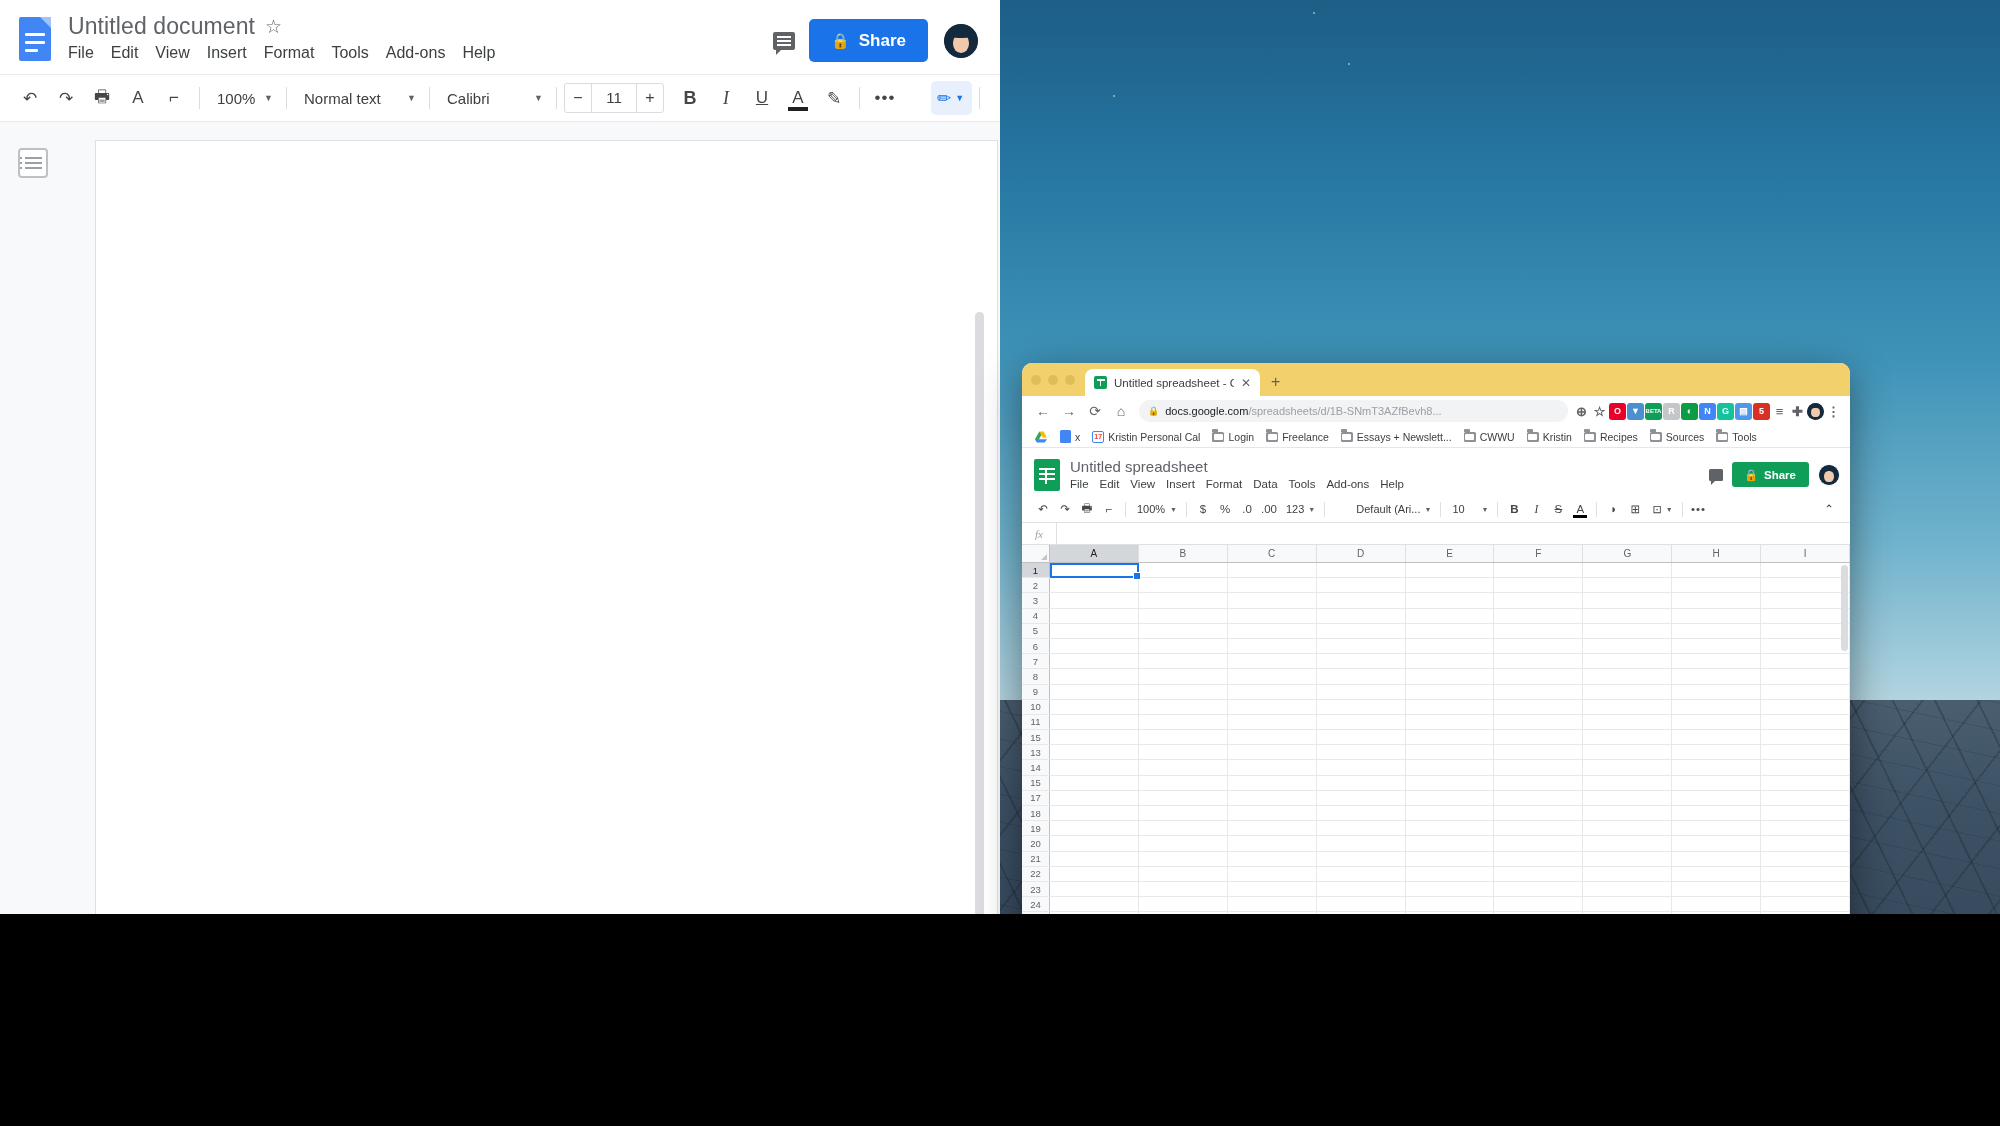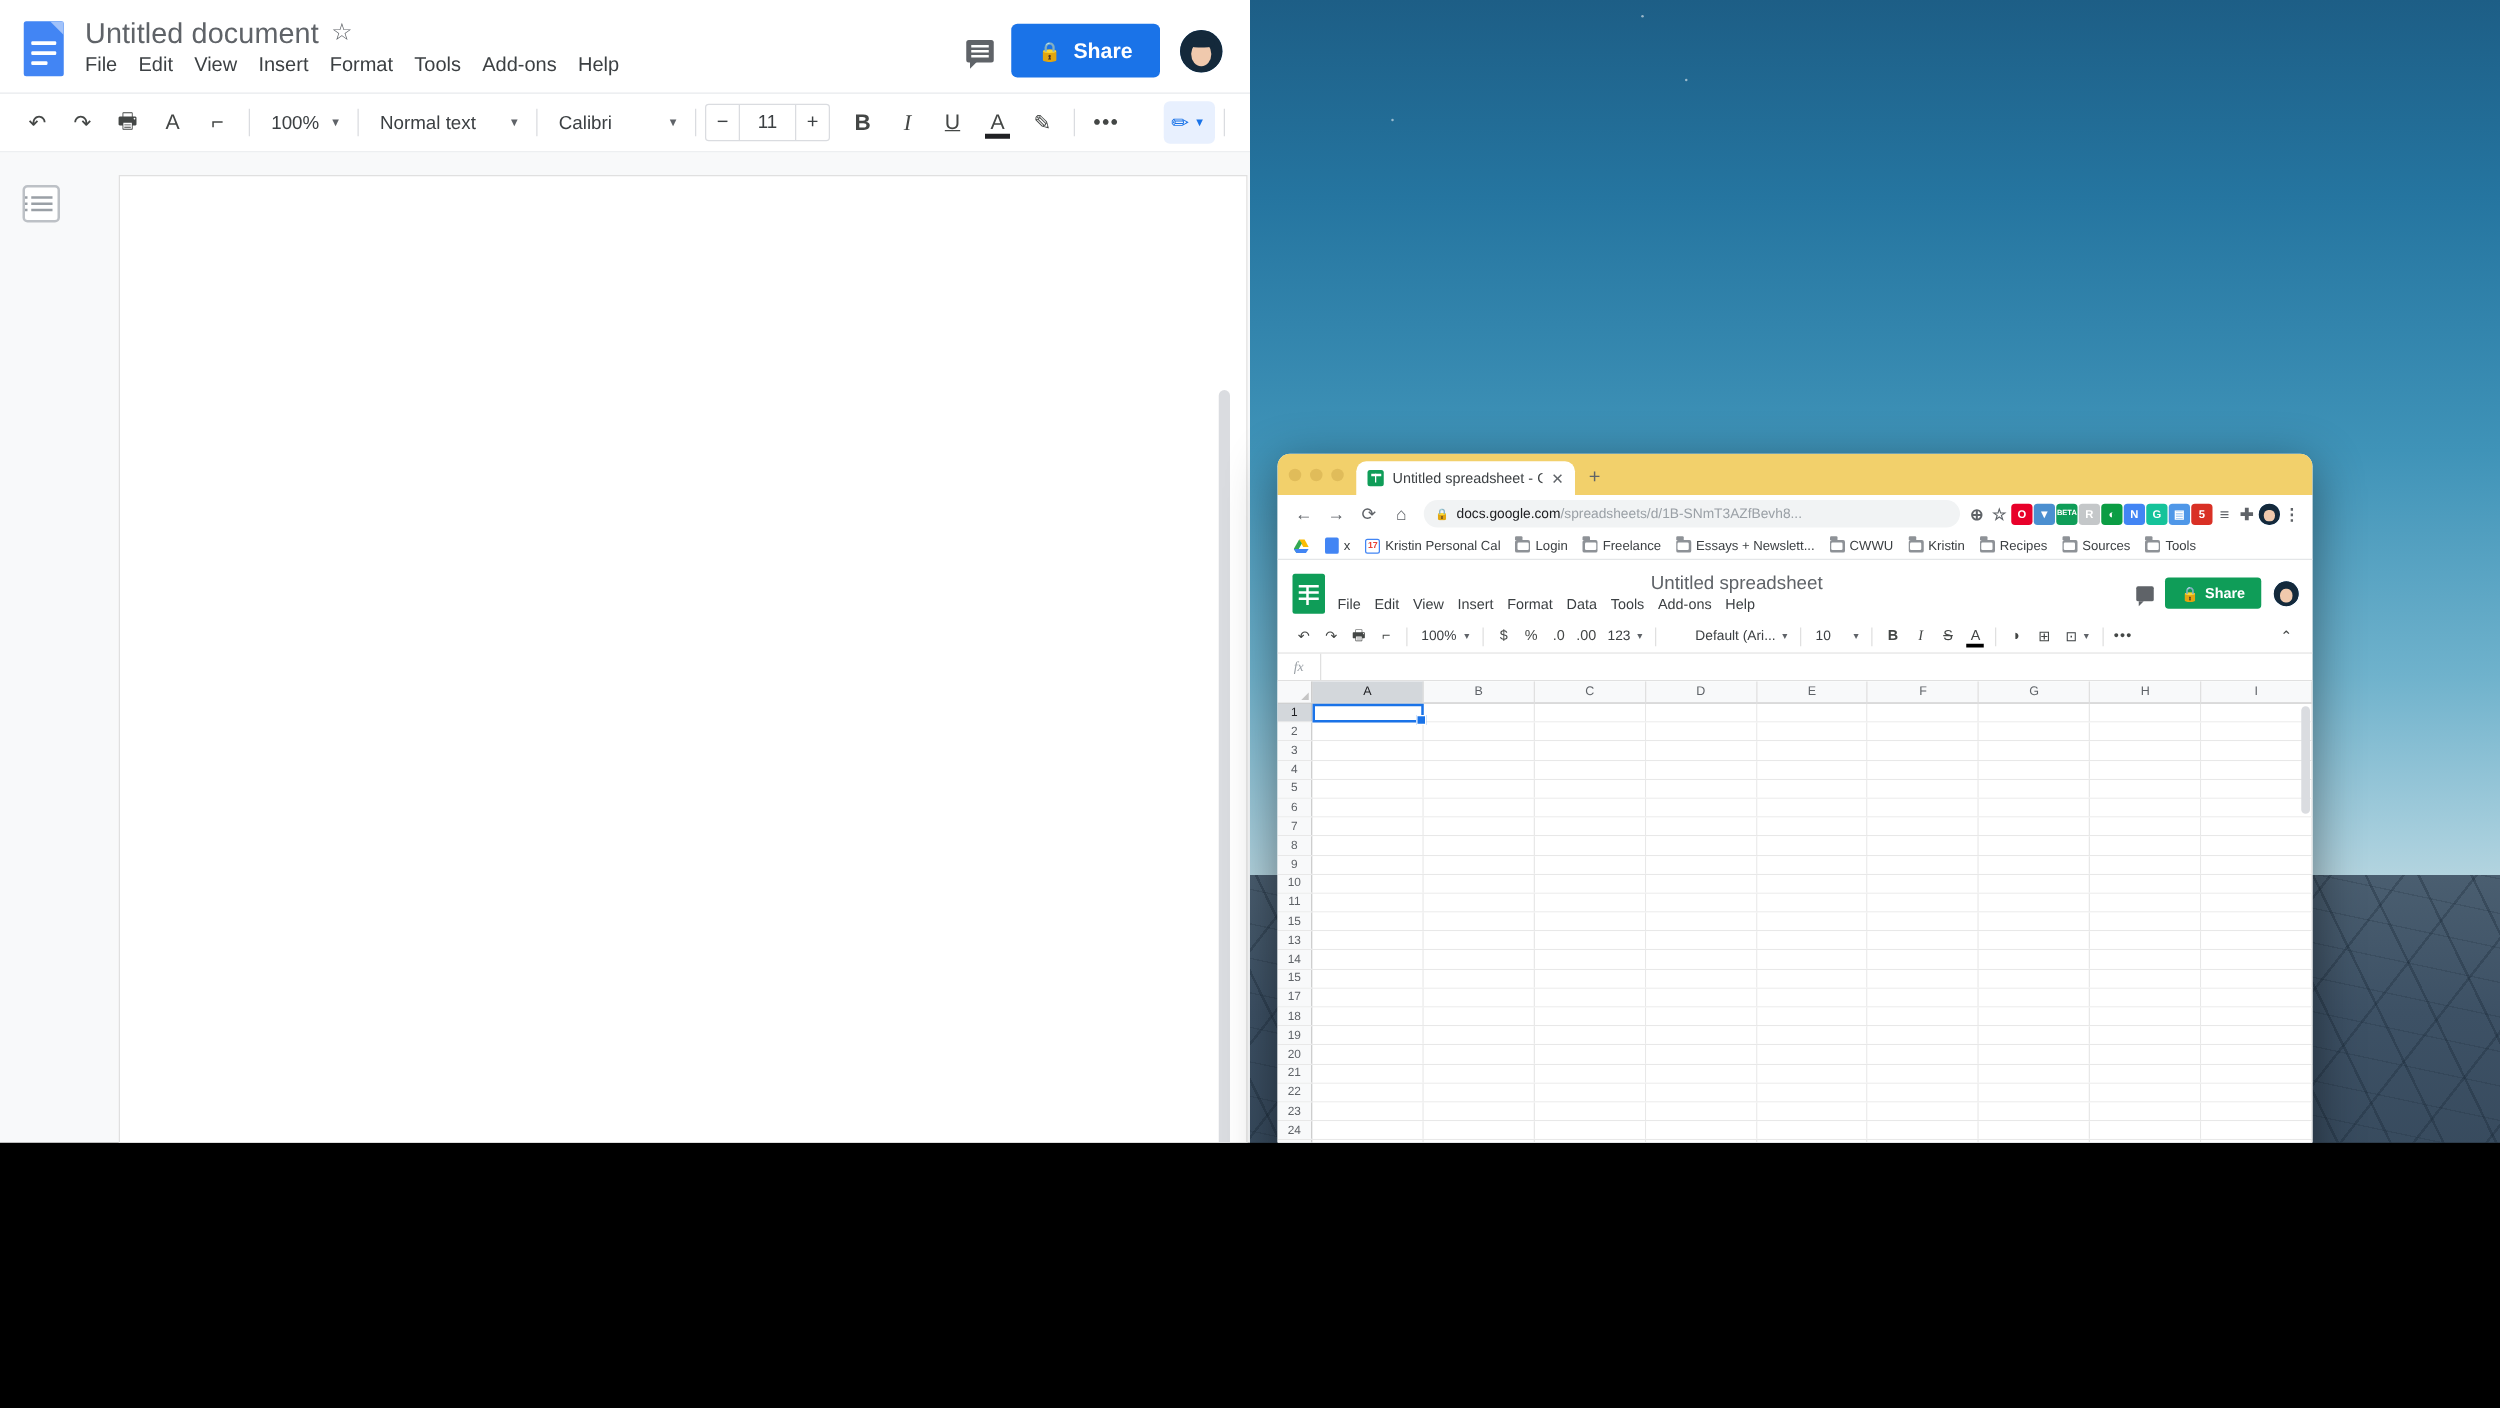--- a/index.html
+++ b/index.html
@@ -219,21 +219,21 @@
   .bm-drive { width:13px; height:12px; position:relative; flex:0 0 auto; }
   .bm-docs { width:11px; height:13px; background:#4285f4; border-radius:1.5px; flex:0 0 auto; }
   .bm-cal { width:12px; height:12px; background:#fff; border:1.5px solid #4285f4; border-radius:2px;
             font-size:7px; color:#ea4335; text-align:center; line-height:9px; font-weight:700; flex:0 0 auto; }
 
   
   .sheets-head { display:flex; align-items:flex-start; padding:9px 10px 0 12px; height:48px; background:#fff; }
   .sheets-logo { width:26px; height:32px; background:#0f9d58; border-radius:2px; position:relative; margin-right:10px; margin-top:2px; flex:0 0 auto; }
   .sheets-logo::before { content:''; position:absolute; left:5px; top:9px; right:5px; height:1.8px; background:#fff; box-shadow:0 5px 0 #fff, 0 10px 0 #fff; }
   .sheets-logo::after { content:''; position:absolute; left:11px; top:9px; width:1.8px; bottom:7px; background:#fff; }
-  .sheets-titleblock { flex:1 1 auto; min-width:0;text-align:center; }
+  .sheets-titleblock { flex:1 1 auto; min-width:0; }
   .sheets-title { font-size:15px; color:#5f6368; line-height:19px; white-space:nowrap; }
   .sheets-menu { display:flex; gap:11px; margin-top:2px; }
   .sheets-menu span { font-size:11.5px; color:#3c4043; cursor:pointer; white-space:nowrap; }
   .sheets-head-right { display:flex; align-items:center; gap:9px; margin-top:5px; }
   .s-comment { width:14px; height:12px; background:#5f6368; border-radius:1.5px; position:relative; flex:0 0 auto; }
   .s-comment::after { content:''; position:absolute; left:2px; bottom:-4px; border-left:4px solid #5f6368; border-bottom:4px solid transparent; }
   .s-share {
     display:flex; align-items:center; gap:5px; background:#0f9d58; color:#fff;
     border:none; border-radius:3px; height:25px; padding:0 13px;
     font-size:11.5px; font-weight:600; cursor:pointer; font-family:inherit;

